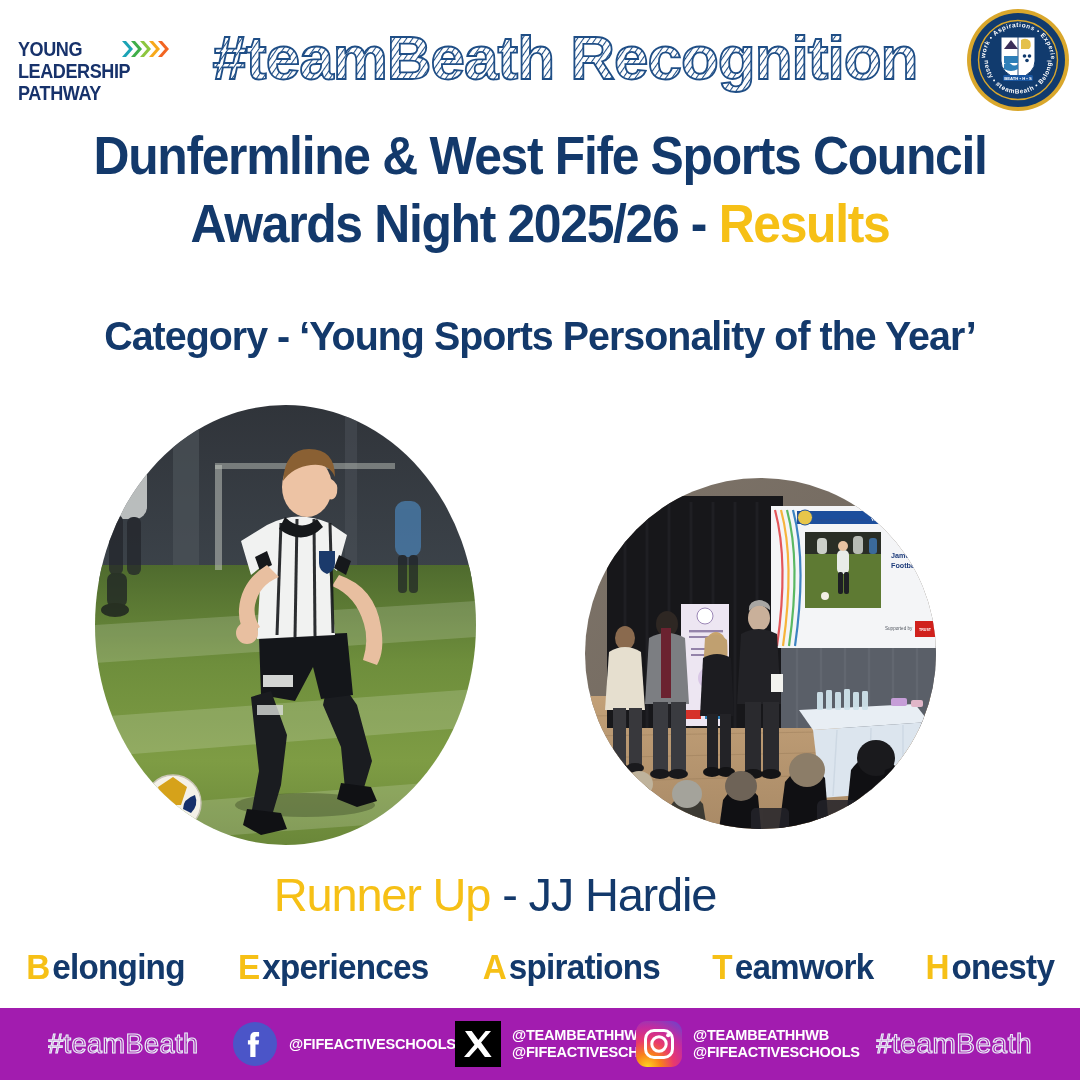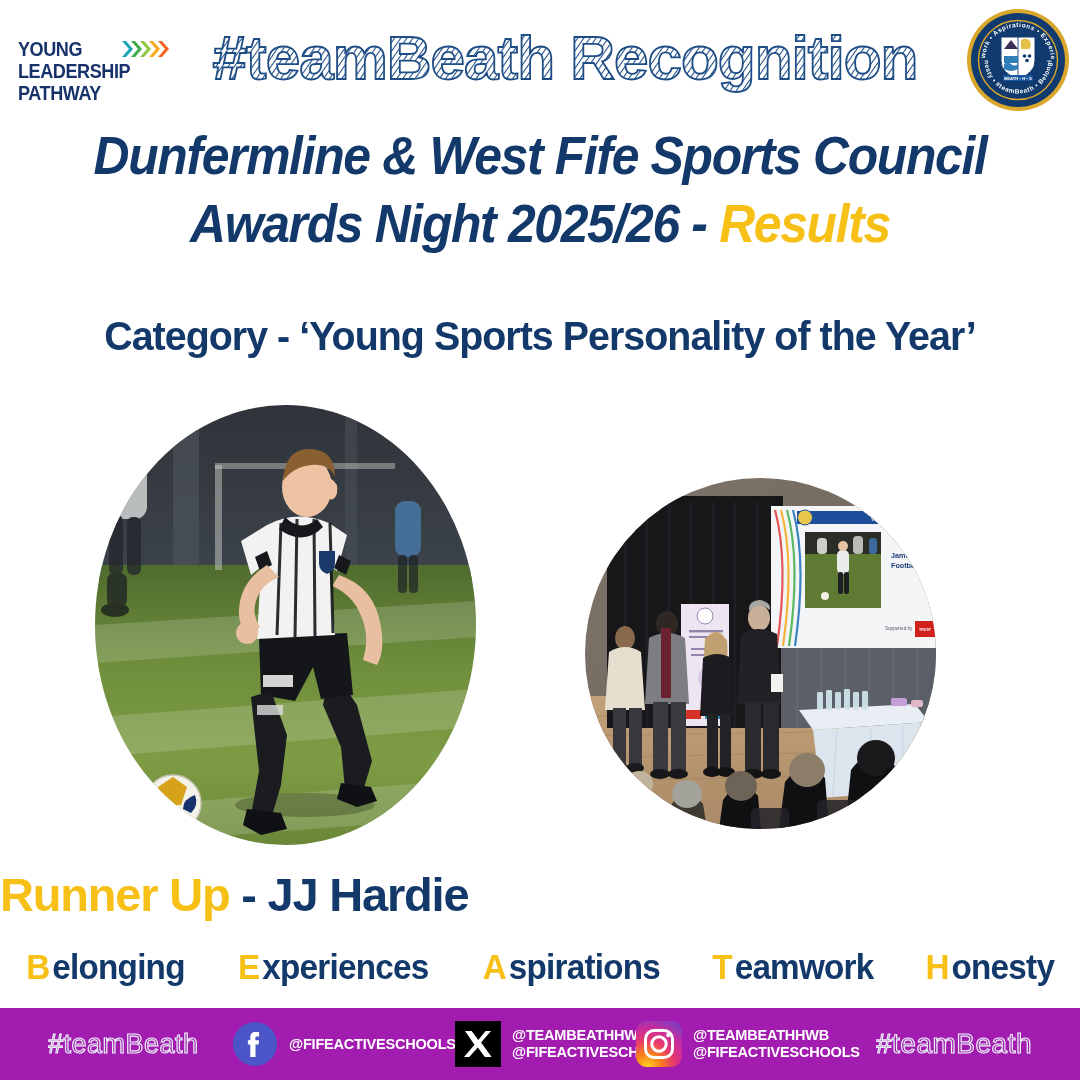--- a/index.html
+++ b/index.html
@@ -32,21 +32,20 @@
   }
   #banner-title svg { width:100%; height:100%; }
 
   
   #beath-badge { position:absolute; right:10px; top:8px; width:104px; height:104px; }
 
   
   #title-block {
     position:absolute; left:0; top:122px; width:1080px;
     text-align:center;
-    font-style:italic;
   }
   .main-title {
     font-family:"Liberation Sans", sans-serif;
     font-weight:bold;
     font-size:53px; line-height:68px;
     color:#13396B;
     letter-spacing:-1.4px;
     transform:scaleX(0.94);
   }
   .gold { color:#F6C016; }
@@ -71,22 +70,23 @@
     overflow:hidden;
   }
   #photo-left  { left:95px;  top:405px; width:381px; height:440px; }
   #photo-right { left:585px; top:478px; width:351px; height:351px; }
 
   .photo svg { display:block; width:100%; height:100%; }
 
   
   #result-line {
     position:absolute; left:0; top:866px; width:990px;
-    font-family:"Liberation Sans", sans-serif;
-    font-weight:bold;
+    text-align:center;
+    font-family:"Liberation Sans", sans-serif;
+    font-weight:normal;
     font-size:47px; line-height:58px;
     color:#13396B;
     letter-spacing:-1.2px;
   }
 
   
   #values-row {
     position:absolute; left:0; top:946px; width:1080px;
     display:flex; align-items:baseline; justify-content:center;
     gap:44px;

